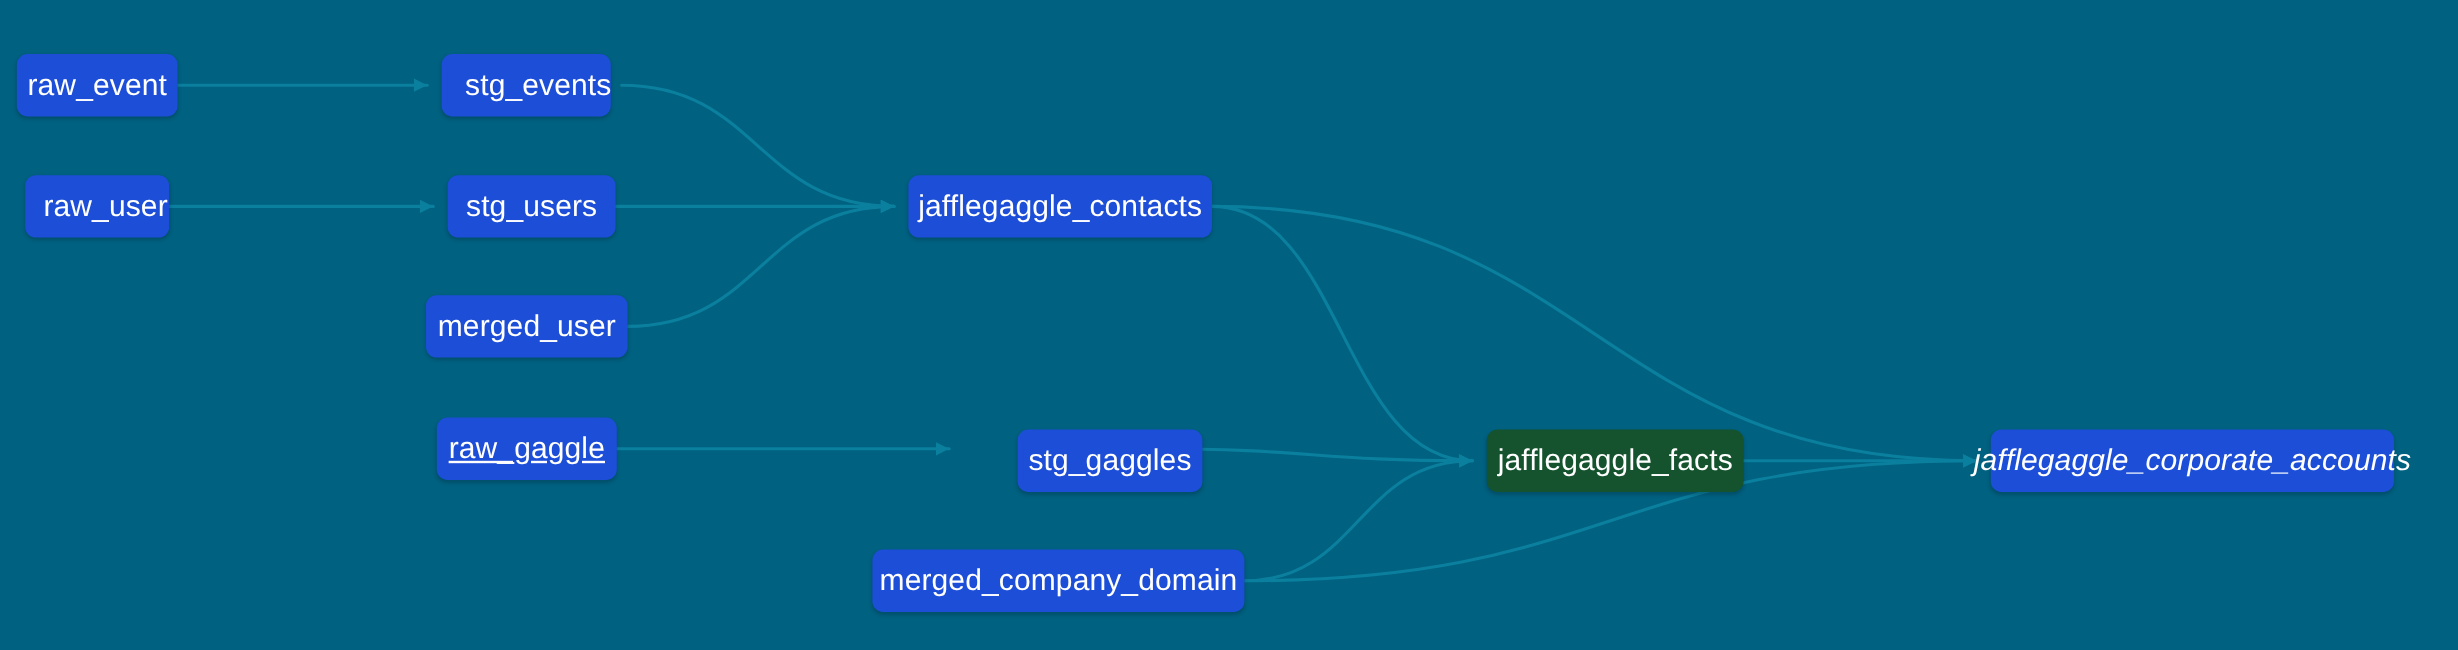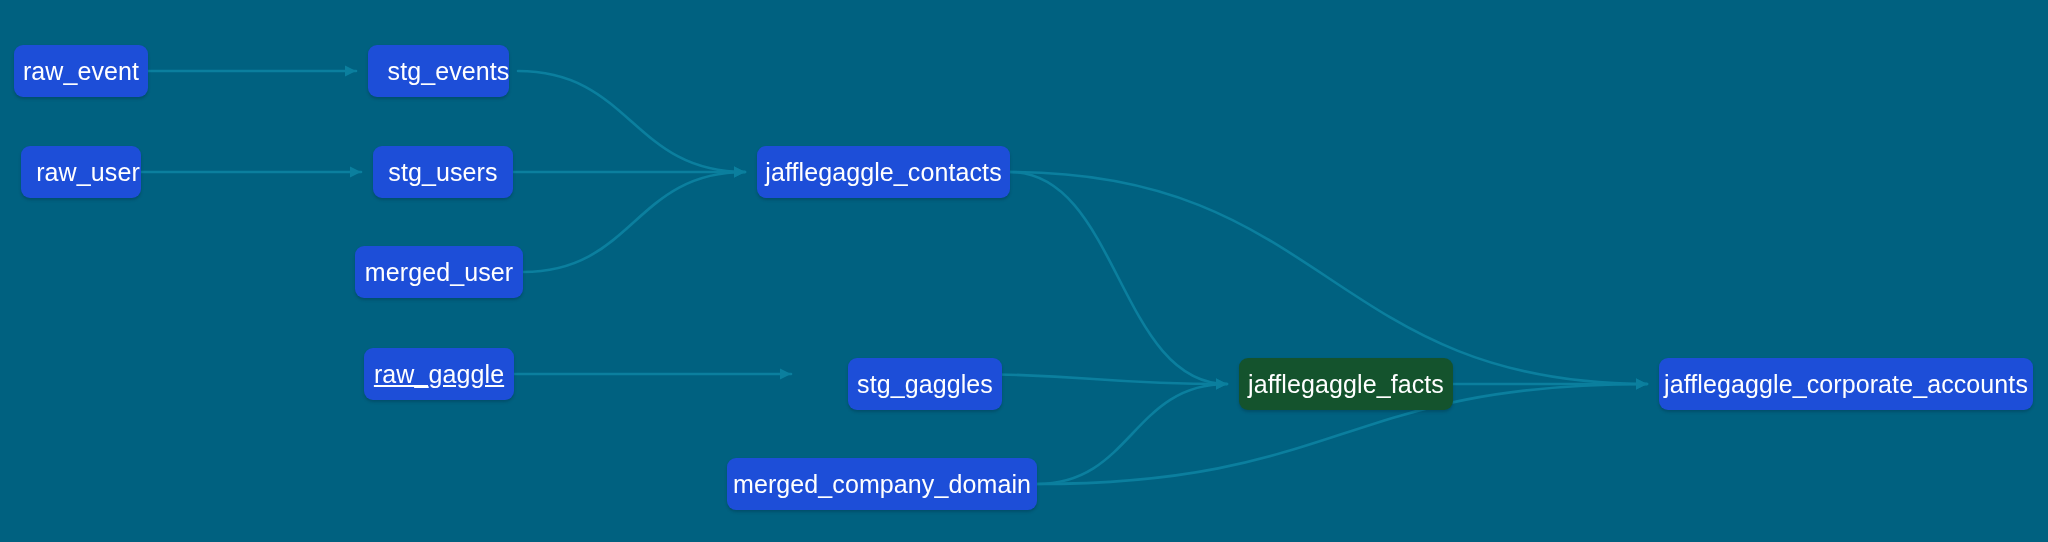--- a/index.html
+++ b/index.html
@@ -139,17 +139,17 @@
       </div>
       <div class="node" style="left: 848px; top: 348px; width: 154px; margin-top: 10px;">
         <span class="node-label">stg_gaggles</span>
       </div>
       <div class="node" style="left: 727px; top: 458px; width: 310px;">
         <span class="node-label">merged_company_domain</span>
       </div>
       <div class="node selected" style="left: 1239px; top: 358px; width: 214px;">
         <span class="node-label">jafflegaggle_facts</span>
       </div>
-      <div class="node" style="left: 1659px; top: 358px; width: 374px;">
+      <div class="node" style="left: 1659px; top: 358px; width: 336px; font-style: italic;">
         <span class="node-label">jafflegaggle_corporate_accounts</span>
       </div>
     </div>
 </div>
 
 </body></html>

